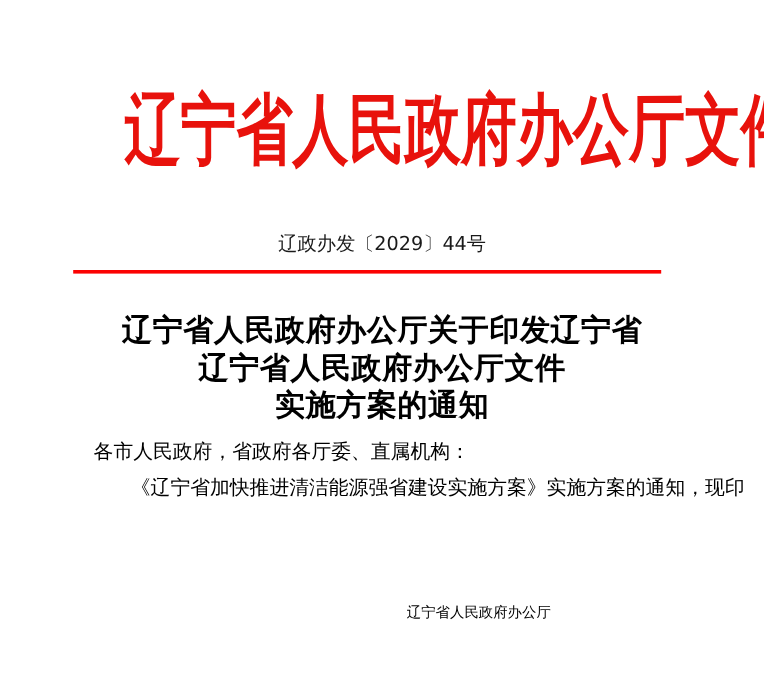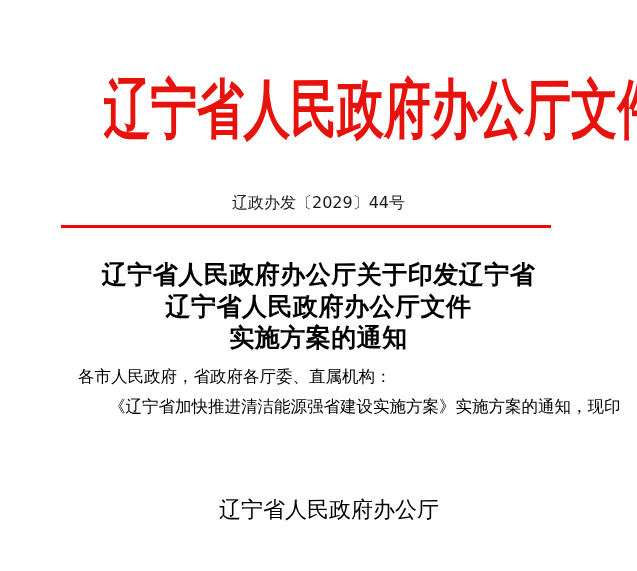--- a/index.html
+++ b/index.html
@@ -86,22 +86,22 @@
     margin-left: 36px;
   }
   .body-line.indent {
     text-indent: 31px;
   }
 
   
   .sig-org {
     position: absolute;
     top: 500px;
-    right: 198px;
-    font-size: 22px;
+    right: 178px;
+    font-size: 12px;
     line-height: 20px;
     white-space: nowrap;
   }
   .sig-date {
     position: absolute;
     top: 533px;
     right: 127px;
     font-size: 16.5px;
     line-height: 20px;
     white-space: nowrap;

